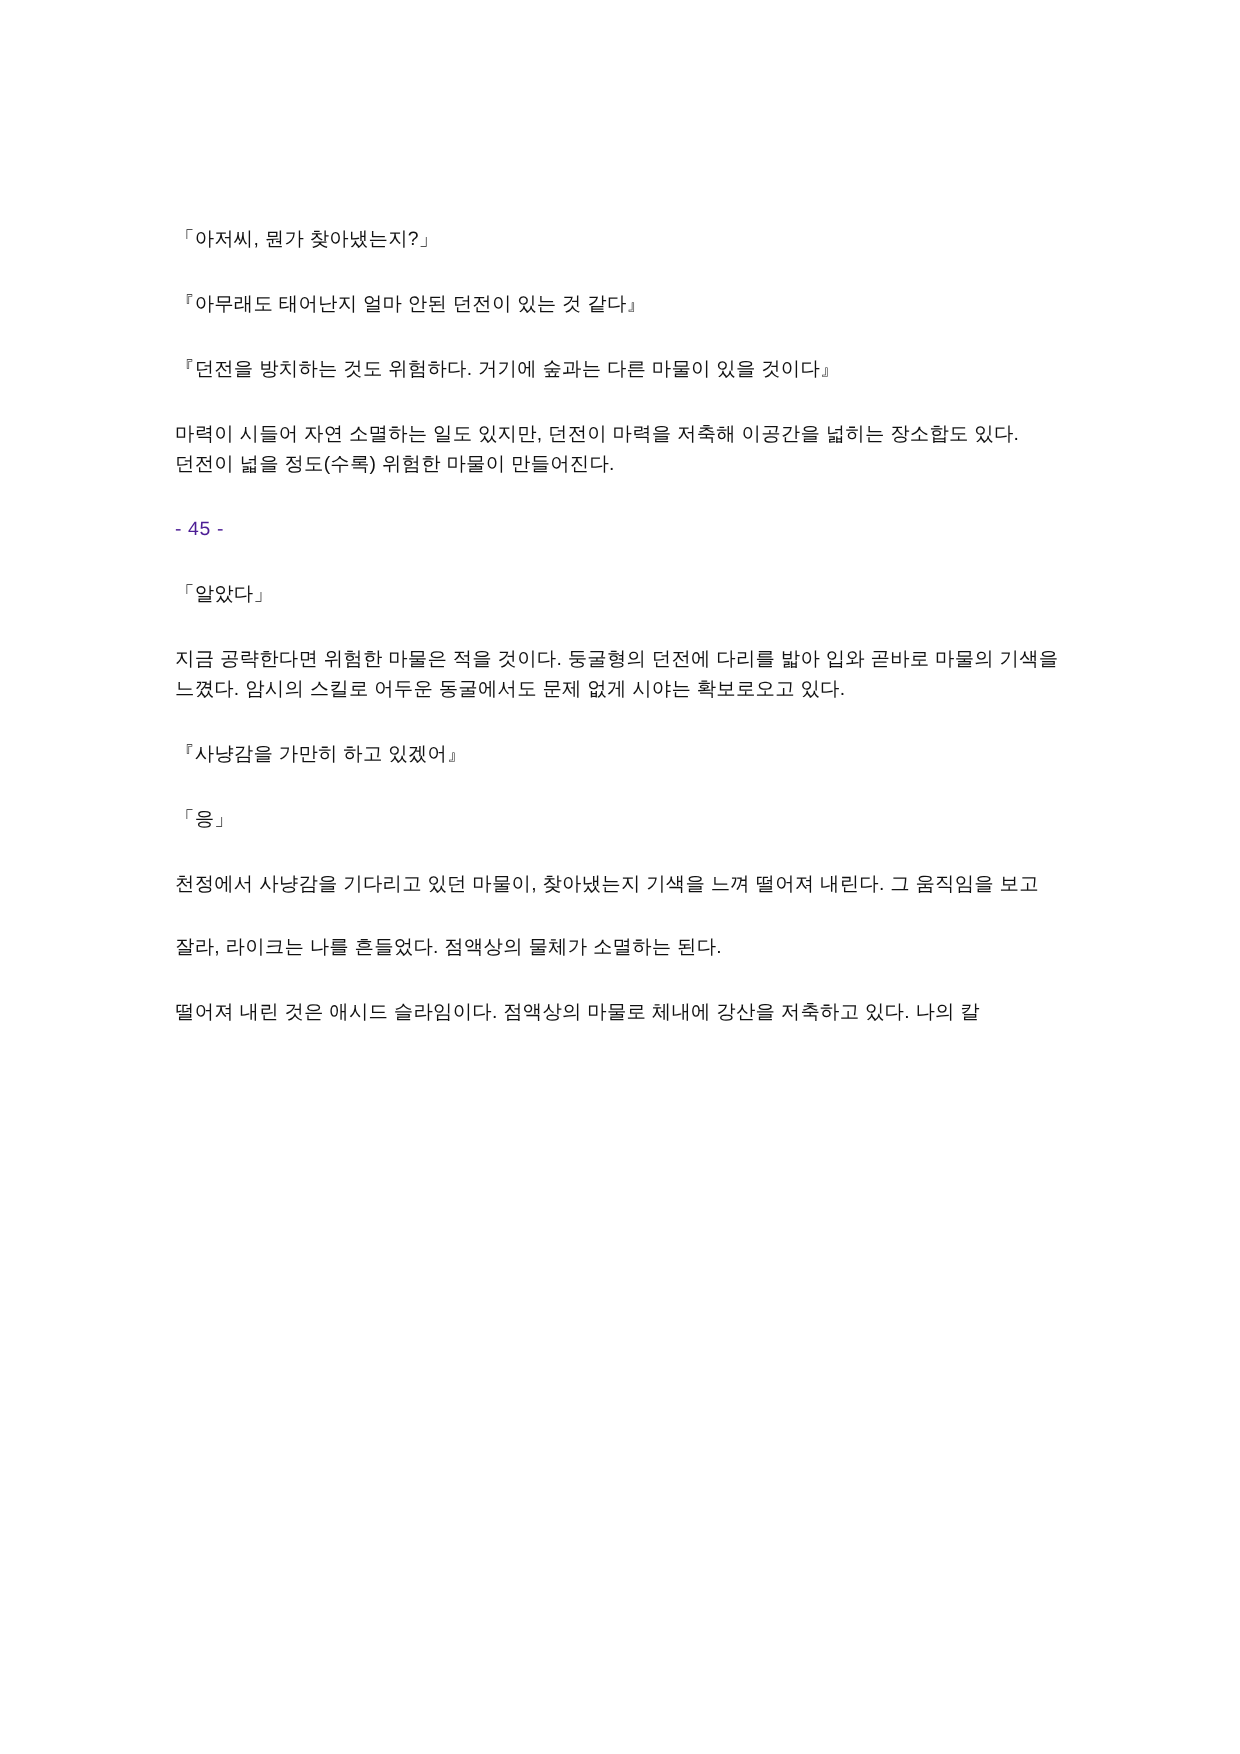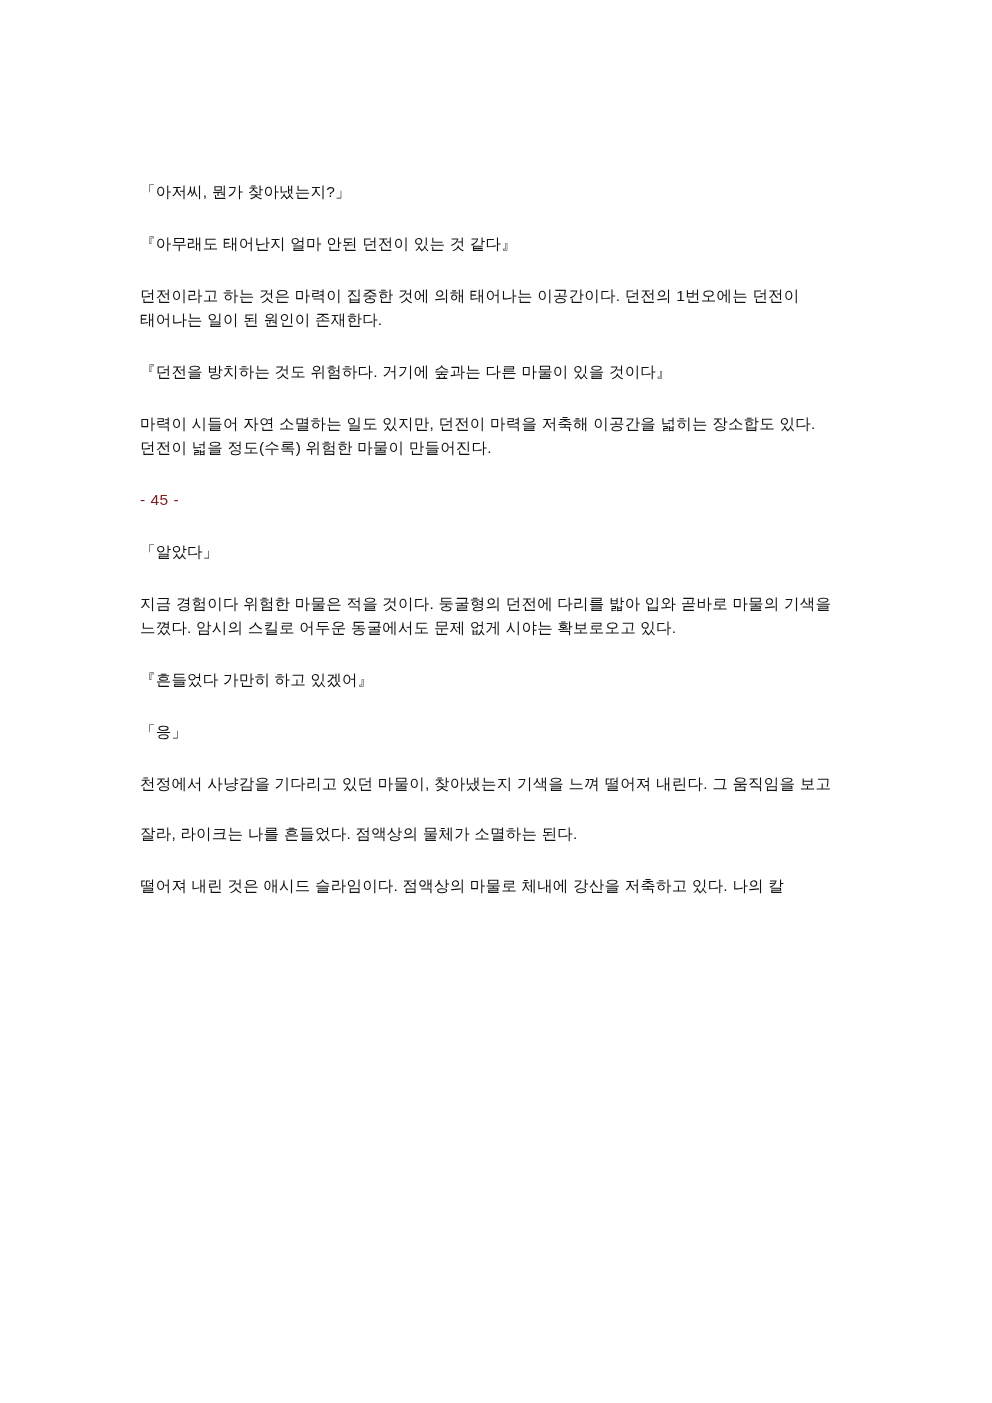--- a/index.html
+++ b/index.html
@@ -33,48 +33,47 @@
     word-break: keep-all;
     white-space: pre-wrap;
   }
   .para.tight {
     margin-bottom: 26px;
   }
   .pagenum {
     font-size: 15.5px;
     line-height: 1.55;
     letter-spacing: 0.5px;
-    color: #7f1d1d;
+    color: #4c1d95;
     margin: 0 0 28px 0;
   }
 </style>
 </head>
 <body>
 
 <div class="page">
   <div class="doc-body">
 
     <p class="para">「아저씨, 뭔가 찾아냈는지?」</p>
 
     <p class="para">『아무래도 태어난지 얼마 안된 던전이 있는 것 같다』</p>
 
-    <p class="para">던전이라고 하는 것은 마력이 집중한 것에 의해 태어나는 이공간이다. 던전의 1번오에는 던전이 태어나는 일이 된 원인이 존재한다.</p>
 
     <p class="para">『던전을 방치하는 것도 위험하다. 거기에 숲과는 다른 마물이 있을 것이다』</p>
 
     <p class="para">마력이 시들어 자연 소멸하는 일도 있지만, 던전이 마력을 저축해 이공간을 넓히는 장소합도 있다. 던전이 넓을 정도(수록) 위험한 마물이 만들어진다.</p>
 
 
     <p class="pagenum">- 45 -</p>
 
     <p class="para">「알았다」</p>
 
-    <p class="para">지금 경험이다 위험한 마물은 적을 것이다. 둥굴형의 던전에 다리를 밟아 입와 곧바로 마물의 기색을 느꼈다. 암시의 스킬로 어두운 동굴에서도 문제 없게 시야는 확보로오고 있다.</p>
+    <p class="para">지금 공략한다면 위험한 마물은 적을 것이다. 둥굴형의 던전에 다리를 밟아 입와 곧바로 마물의 기색을 느꼈다. 암시의 스킬로 어두운 동굴에서도 문제 없게 시야는 확보로오고 있다.</p>
 
-    <p class="para">『흔들었다 가만히 하고 있겠어』</p>
+    <p class="para">『사냥감을 가만히 하고 있겠어』</p>
 
     <p class="para">「응」</p>
 
     <p class="para tight">천정에서 사냥감을 기다리고 있던 마물이, 찾아냈는지 기색을 느껴 떨어져 내린다. 그 움직임을 보고</p>
 
     <p class="para">잘라, 라이크는 나를 흔들었다. 점액상의 물체가 소멸하는 된다.</p>
 
 
     <p class="para tight">떨어져 내린 것은 애시드 슬라임이다. 점액상의 마물로 체내에 강산을 저축하고 있다. 나의 칼</p>
 

